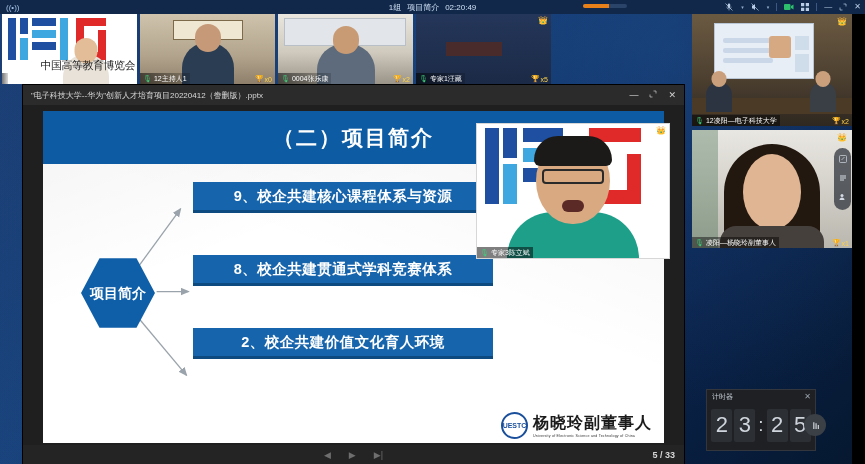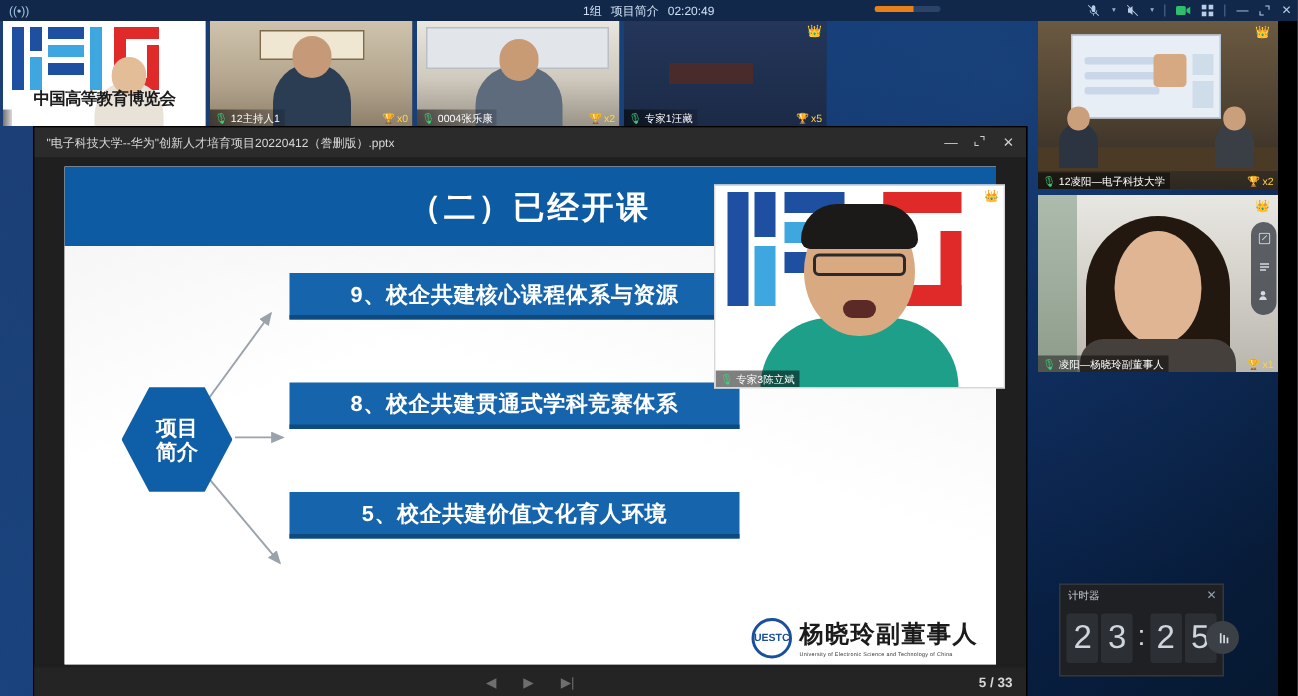--- a/index.html
+++ b/index.html
@@ -78,21 +78,21 @@
     display: flex; align-items: center; gap: 1px;
   }
   .mic-ic { color: #3fd07a; font-size: 7px; }
   .crown { position: absolute; right: 3px; top: 2px; font-size: 8px; color: #f5c518; }
 
   
   .hec-art { position: absolute; inset: 0; background: #fff; }
   .hec-art .bar { position: absolute; }
   .hec-txt {
     position: absolute; left: 2px; bottom: 11px; width: 131px;
-    text-align: center; font-size: 11px; font-weight: bold; color: #1b1b1b;
+    text-align: right; font-size: 11px; font-weight: normal; color: #1b1b1b;
     letter-spacing: -0.5px;
   }
   
   .person {
     position: absolute; left: 50%; bottom: -4px; transform: translateX(-50%);
     width: 52px; height: 46px; border-radius: 26px 26px 0 0;
     background: #2b3d52;
   }
   .person .head {
     position: absolute; left: 50%; top: -18px; transform: translateX(-50%);
@@ -151,21 +151,21 @@
       linear-gradient(200deg, rgba(0,0,0,0.03) 10%, rgba(0,0,0,0) 42%),
       #fff;
   }
   .hexwrap {
     position: absolute; left: 38px; top: 92px; width: 74px; height: 74px;
   }
   .hex {
     width: 74px; height: 74px;
     background: #0f5fa8;
     clip-path: polygon(25% 3%, 75% 3%, 100% 50%, 75% 97%, 25% 97%, 0% 50%);
-    display: flex; flex-direction: column; align-items: center; justify-content: center;
+    display: flex; flex-direction: row; align-items: center; justify-content: center;
     color: #fff; font-weight: bold; font-size: 14px; line-height: 1.15;
   }
   .boxes { position: absolute; left: 150px; top: 18px; width: 400px; }
   .bbox {
     position: absolute; left: 0; width: 300px; height: 31px;
     background: #1664ac;
     border-bottom: 3px solid #0c4a80;
     display: flex; align-items: center; justify-content: center;
     color: #fff; font-size: 14.5px; font-weight: bold; letter-spacing: .5px;
     white-space: nowrap;
@@ -473,21 +473,21 @@
             </svg>
         </span>
         <span>✕</span>
       </div>
     </div>
 
     <div class="ppt-body">
       <div class="slide">
 
         <div class="slide-topband">
-          <div class="slide-title">（二）已经开课</div>
+          <div class="slide-title">（二）项目简介</div>
         </div>
 
         <div class="slide-canvas">
 
           <svg class="arrows" viewBox="0 0 623 279" preserveAspectRatio="none">
             <defs>
               <marker id="ah" markerWidth="7" markerHeight="7" refX="6" refY="3" orient="auto">
                 <path d="M0,0 L7,3 L0,6 z" fill="#9aa3ab"></path>
               </marker>
             </defs>
@@ -499,21 +499,21 @@
           <div class="hexwrap">
             <div class="hex">
               <span>项目</span>
               <span>简介</span>
             </div>
           </div>
 
           <div class="boxes">
             <div class="bbox b1">9、校企共建核心课程体系与资源</div>
             <div class="bbox b2">8、校企共建贯通式学科竞赛体系</div>
-            <div class="bbox b3">5、校企共建价值文化育人环境</div>
+            <div class="bbox b3">2、校企共建价值文化育人环境</div>
           </div>
 
           <div class="uestc-logo">
             <div class="uestc-mark">UESTC</div>
             <div>
               <div class="uestc-cn">杨晓玲副董事人</div>
               <div class="uestc-en">University of Electronic Science and Technology of China</div>
             </div>
           </div>
 

